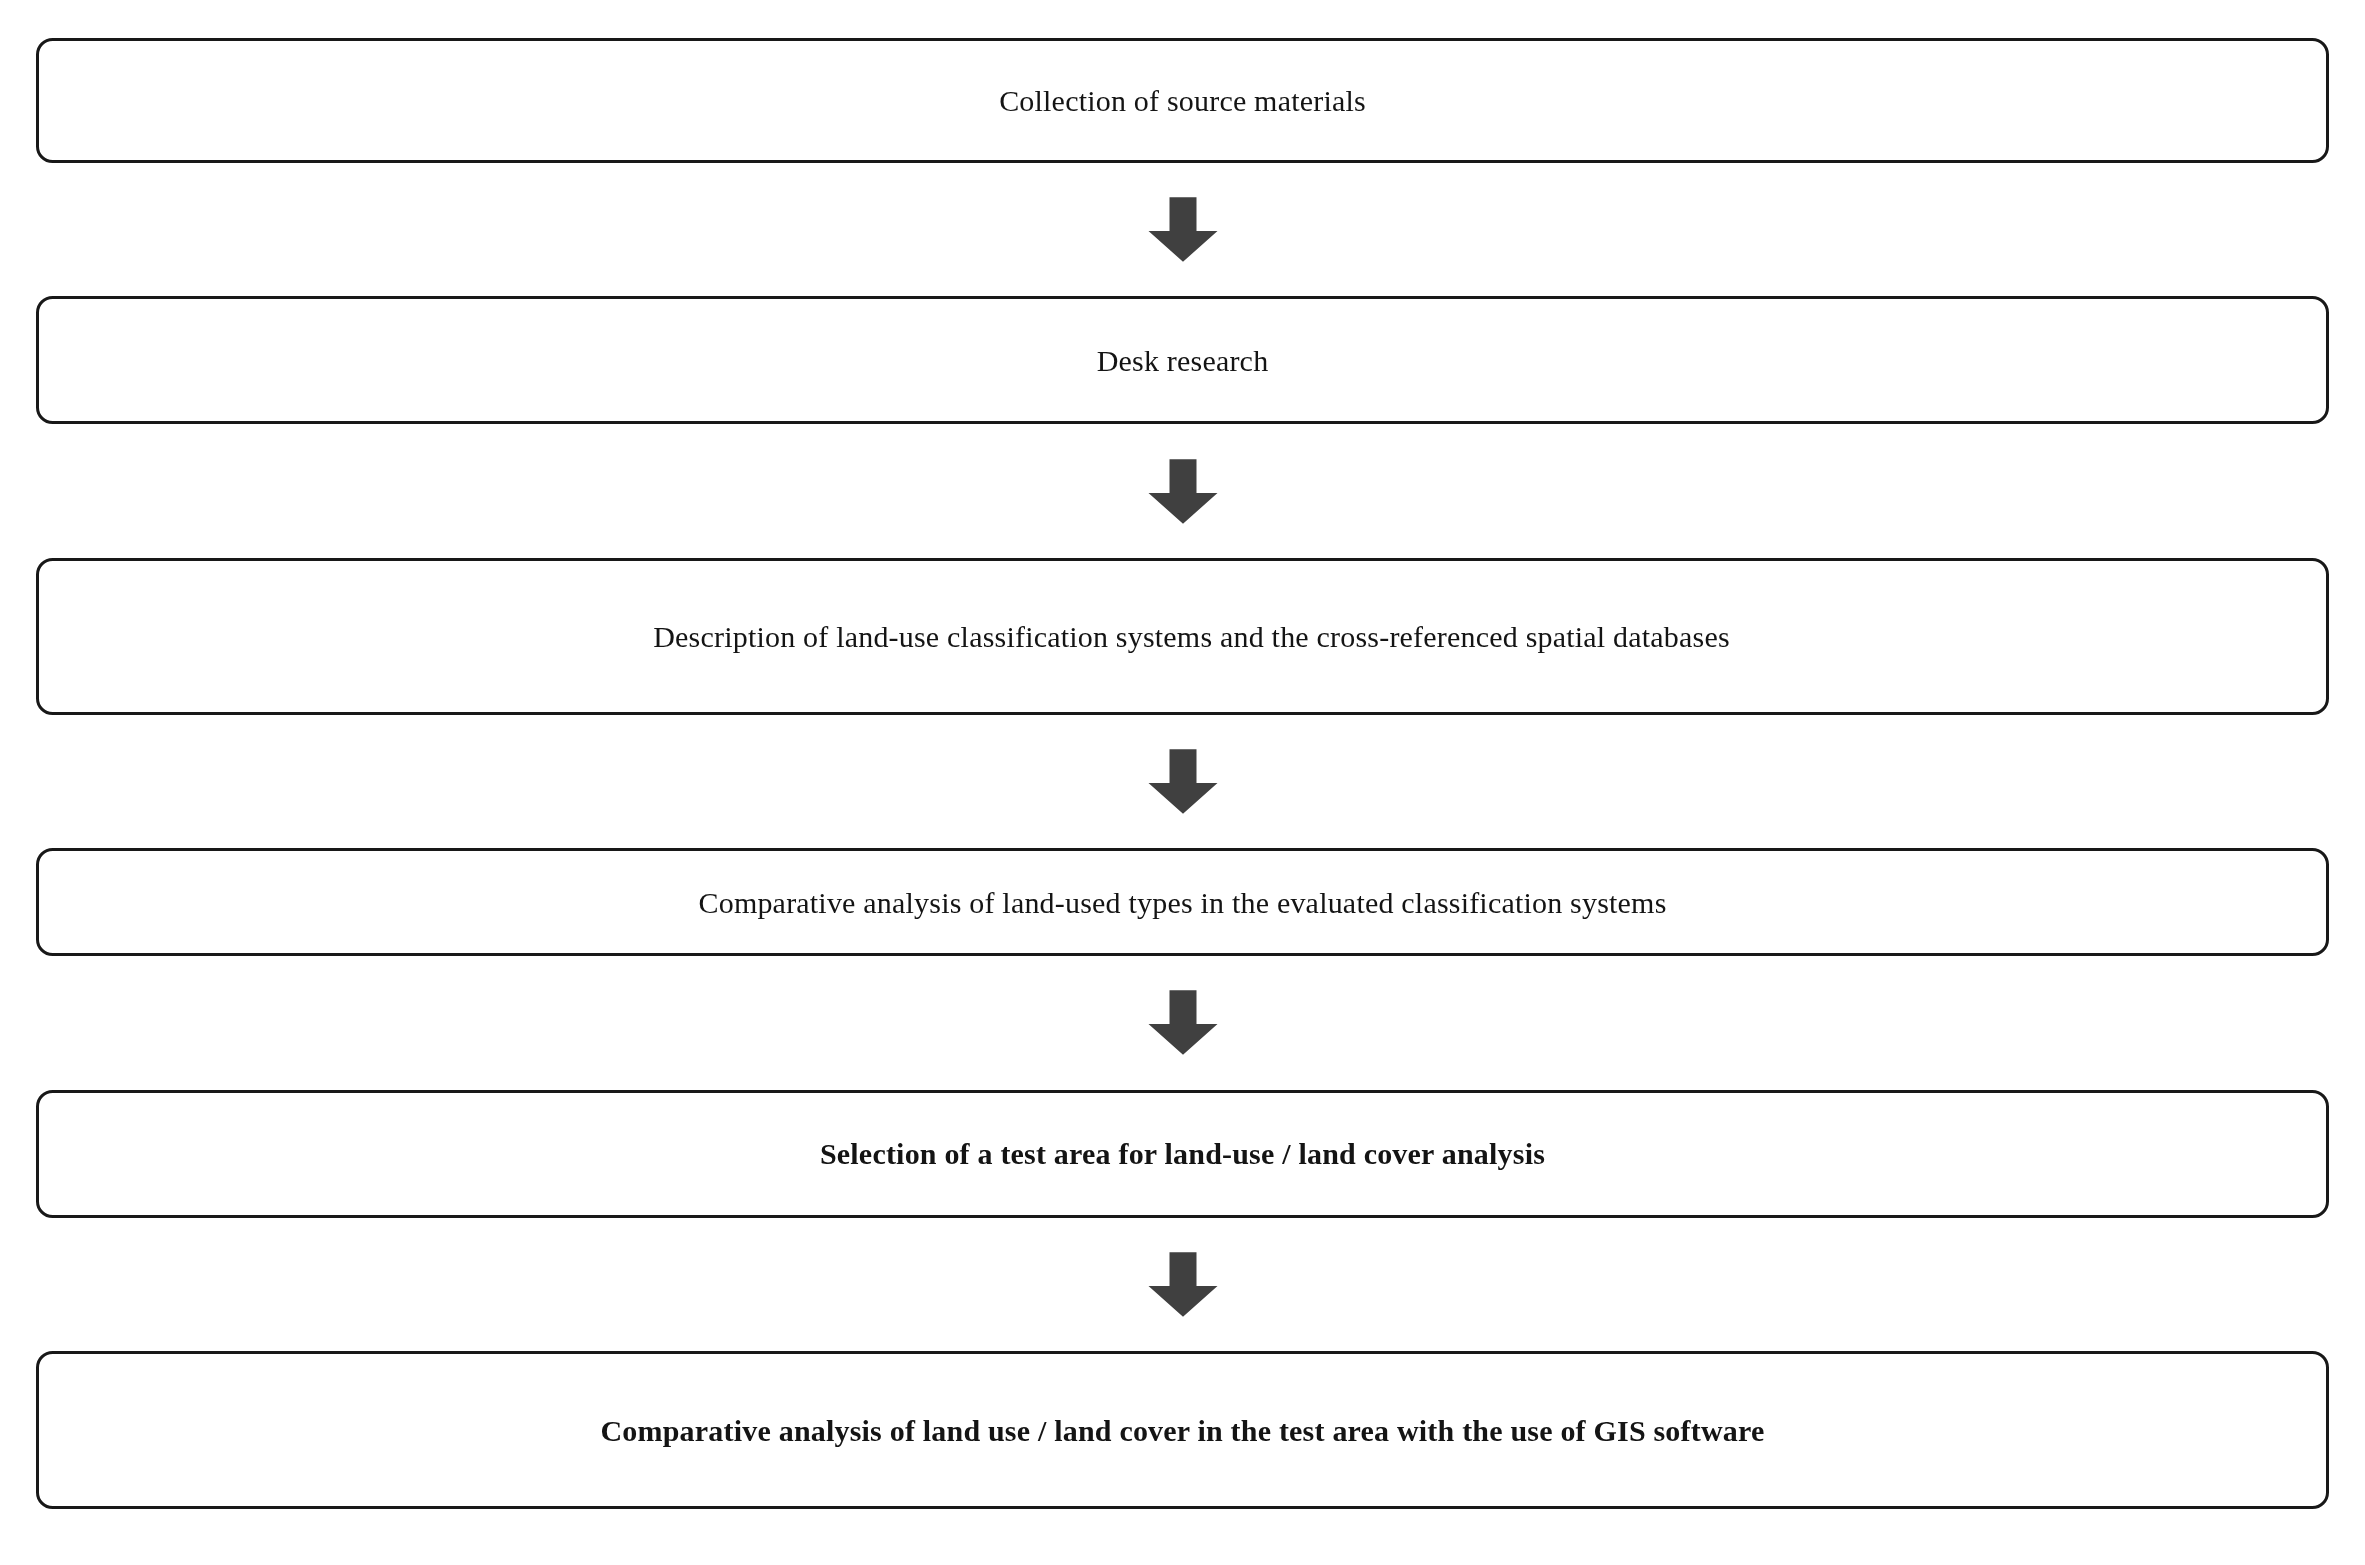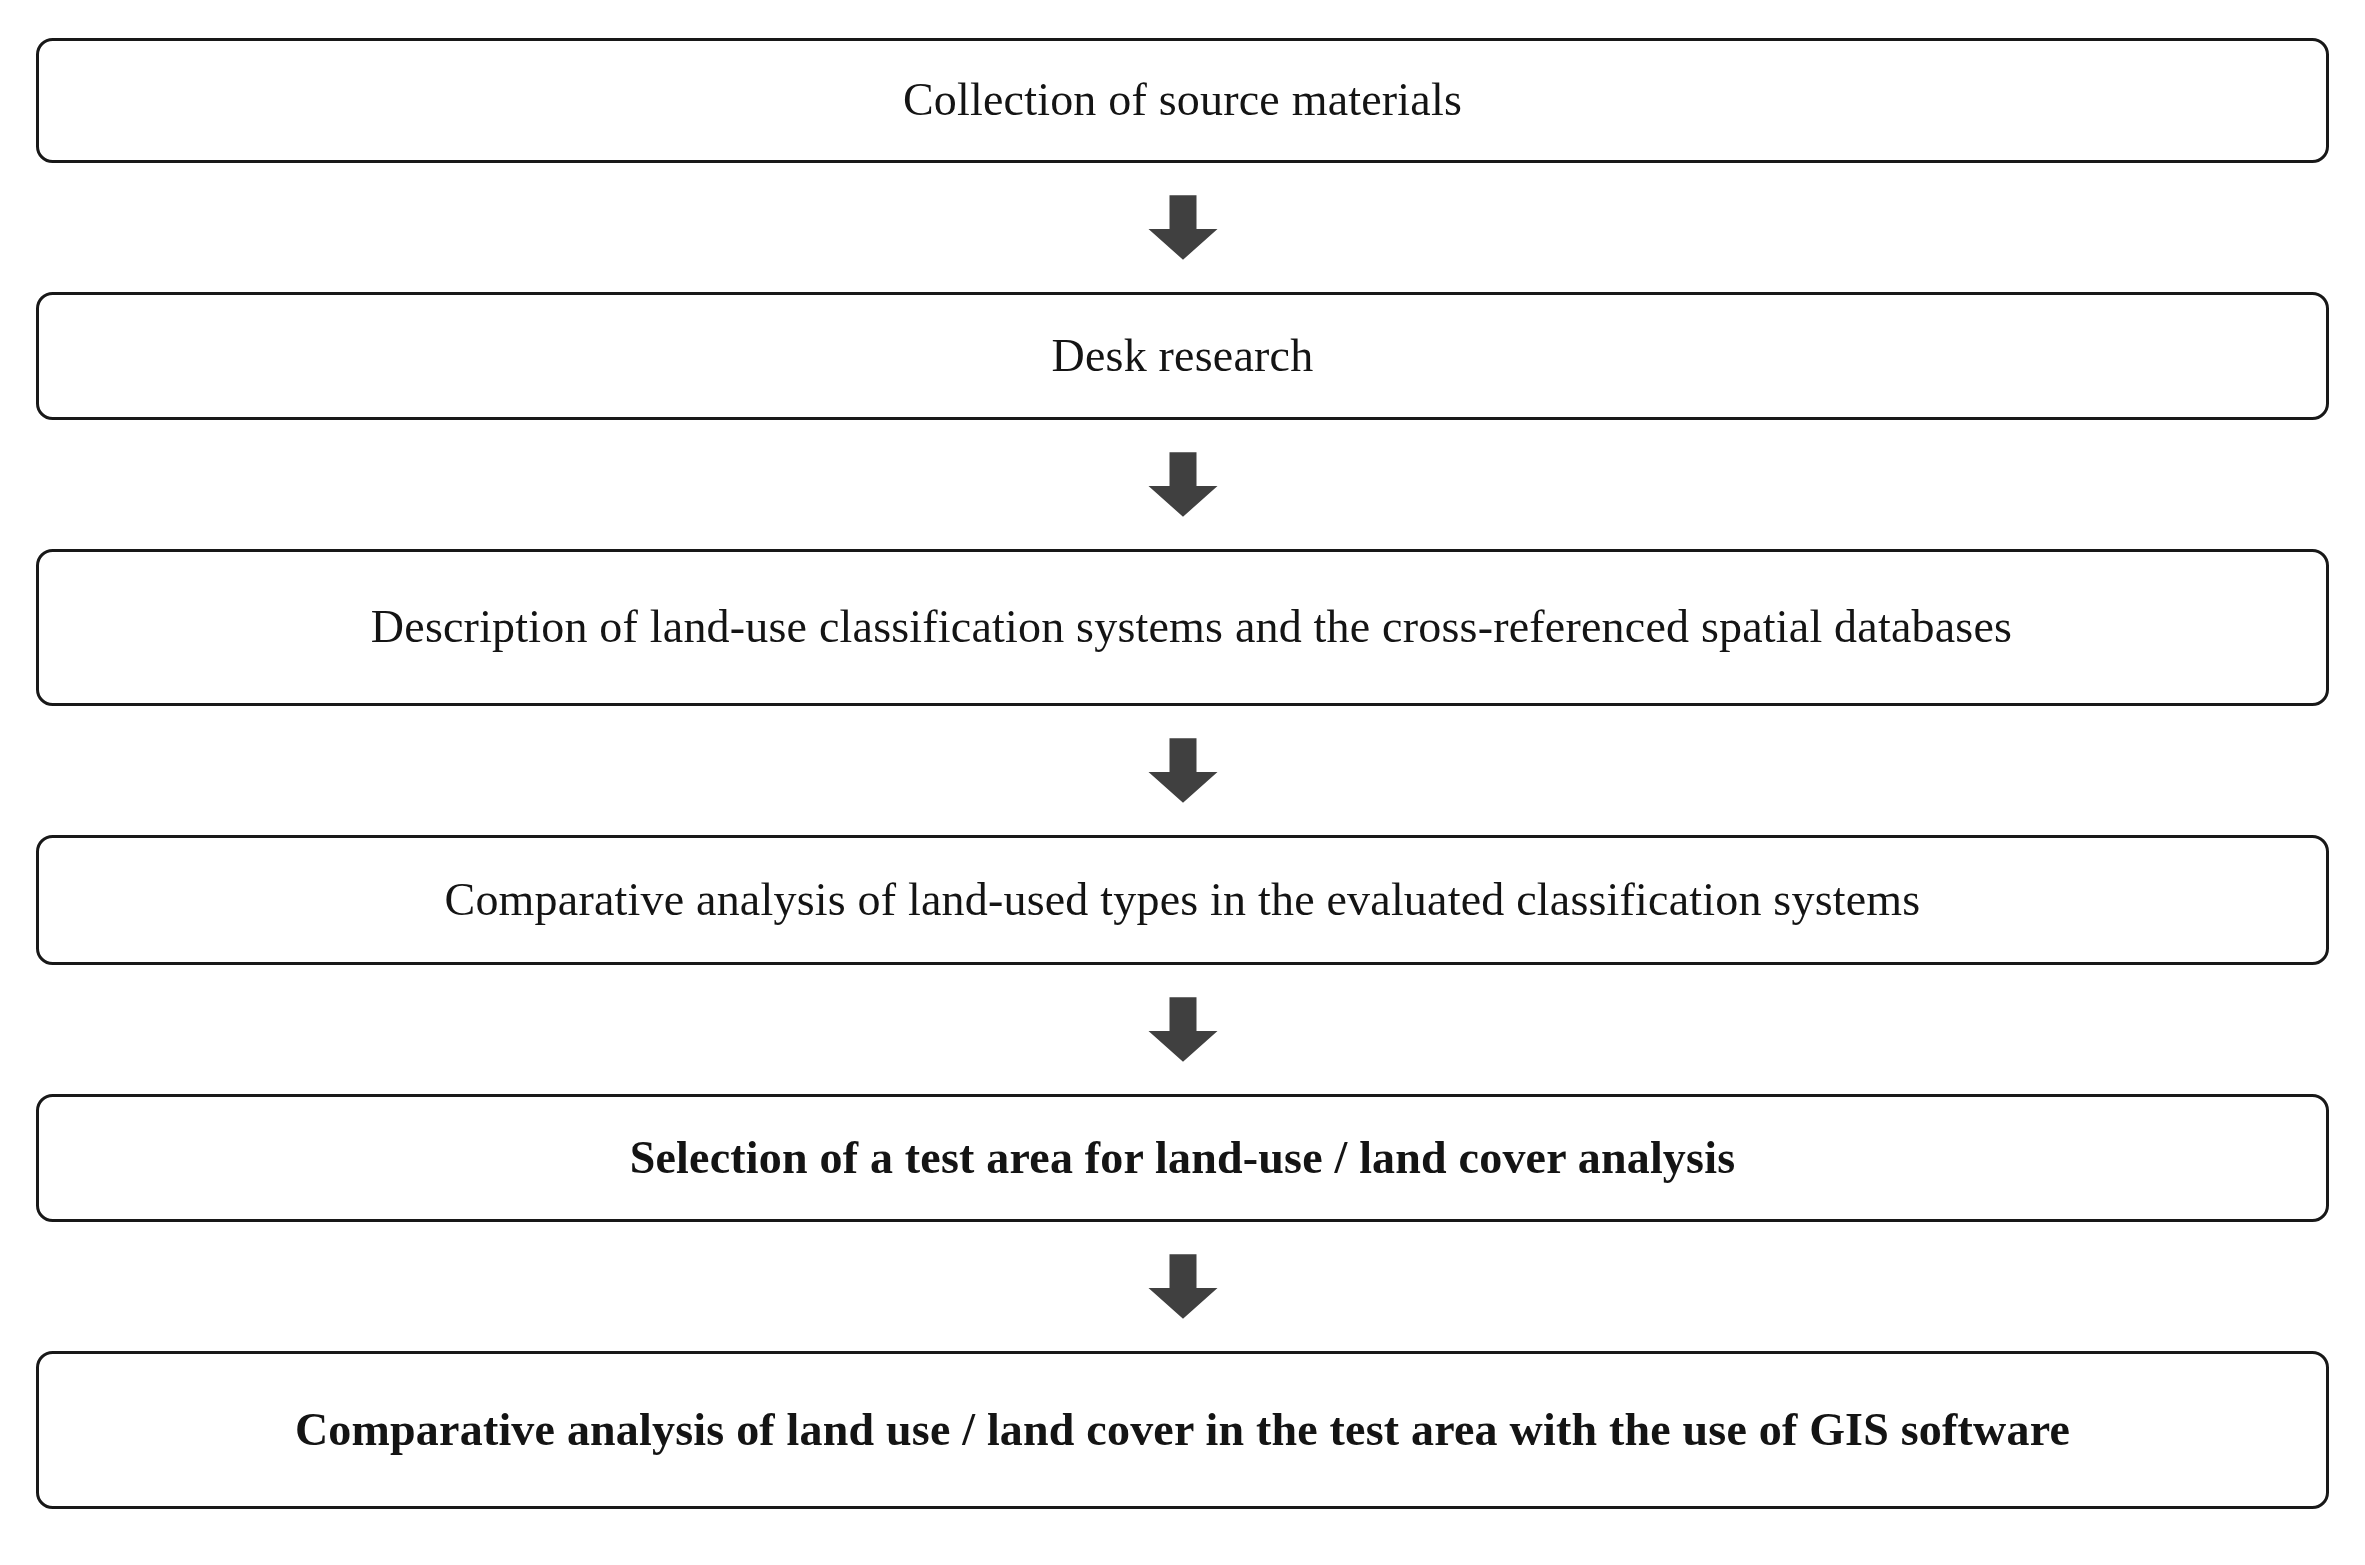--- a/index.html
+++ b/index.html
@@ -40,32 +40,32 @@
     display: flex;
     align-items: center;
     justify-content: center;
     text-align: center;
     padding: 0 30px;
     flex: 0 0 auto;
   }
 
   .flow-node .node-label {
     font-family: "Liberation Serif", "DejaVu Serif", serif;
-    font-size: 46px;
+    font-size: 30px;
     line-height: 1.1;
     color: #141414;
     letter-spacing: 0.2px;
     white-space: nowrap;
   }
 
   
   .node-h1 { height: 125px; }
   .node-h2 { height: 128px; text-align: right; }
   .node-h3 { height: 157px; padding-left: 48px; }
-  .node-h4 { height: 130px; }
+  .node-h4 { height: 108px; }
   .node-h5 { height: 128px; font-weight: bold; }
   .node-h6 { height: 158px; font-weight: bold; }
 
   .flow-connector {
     flex: 1 1 auto;
     display: flex;
     align-items: center;
     justify-content: center;
     min-height: 60px;
   }

